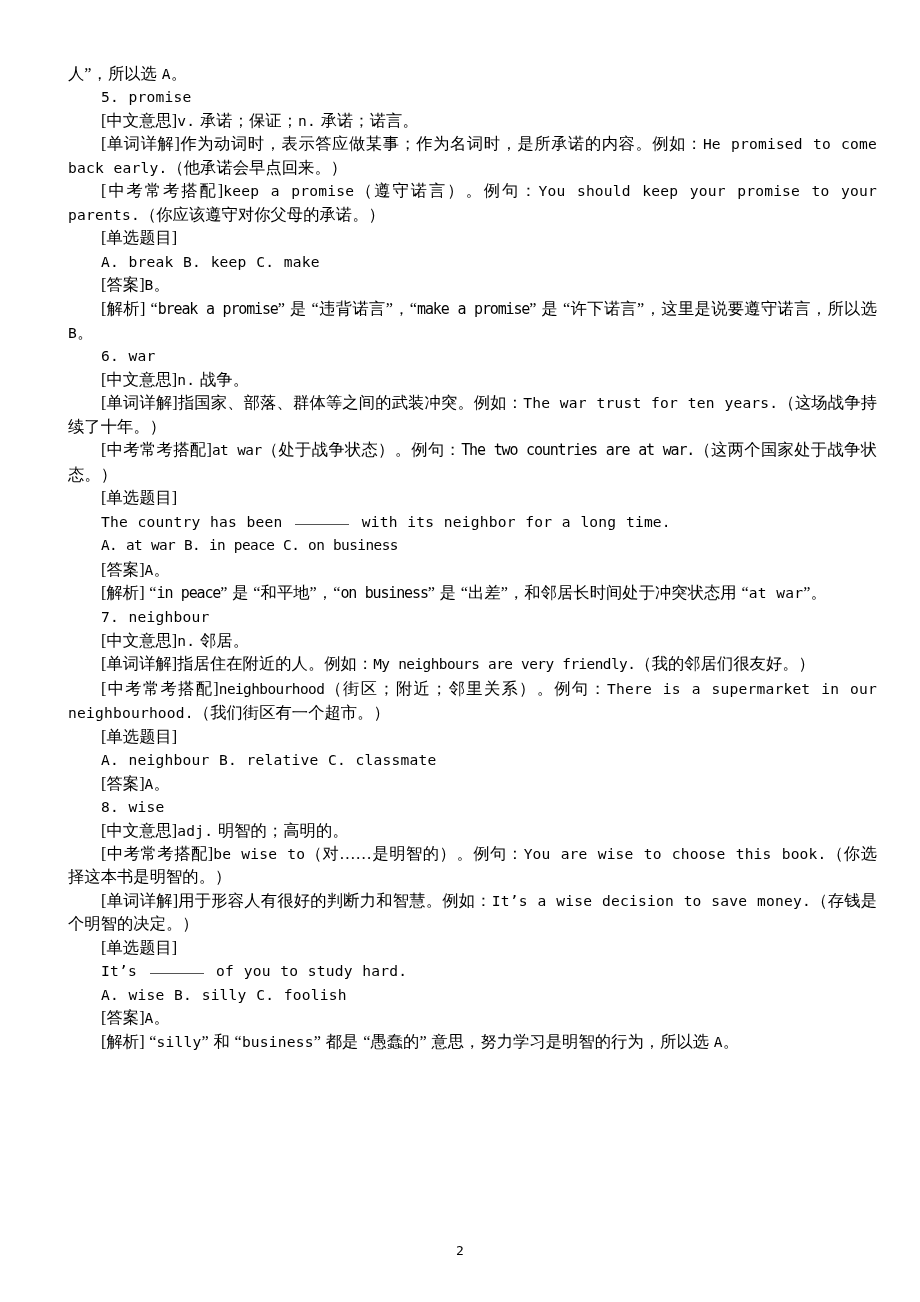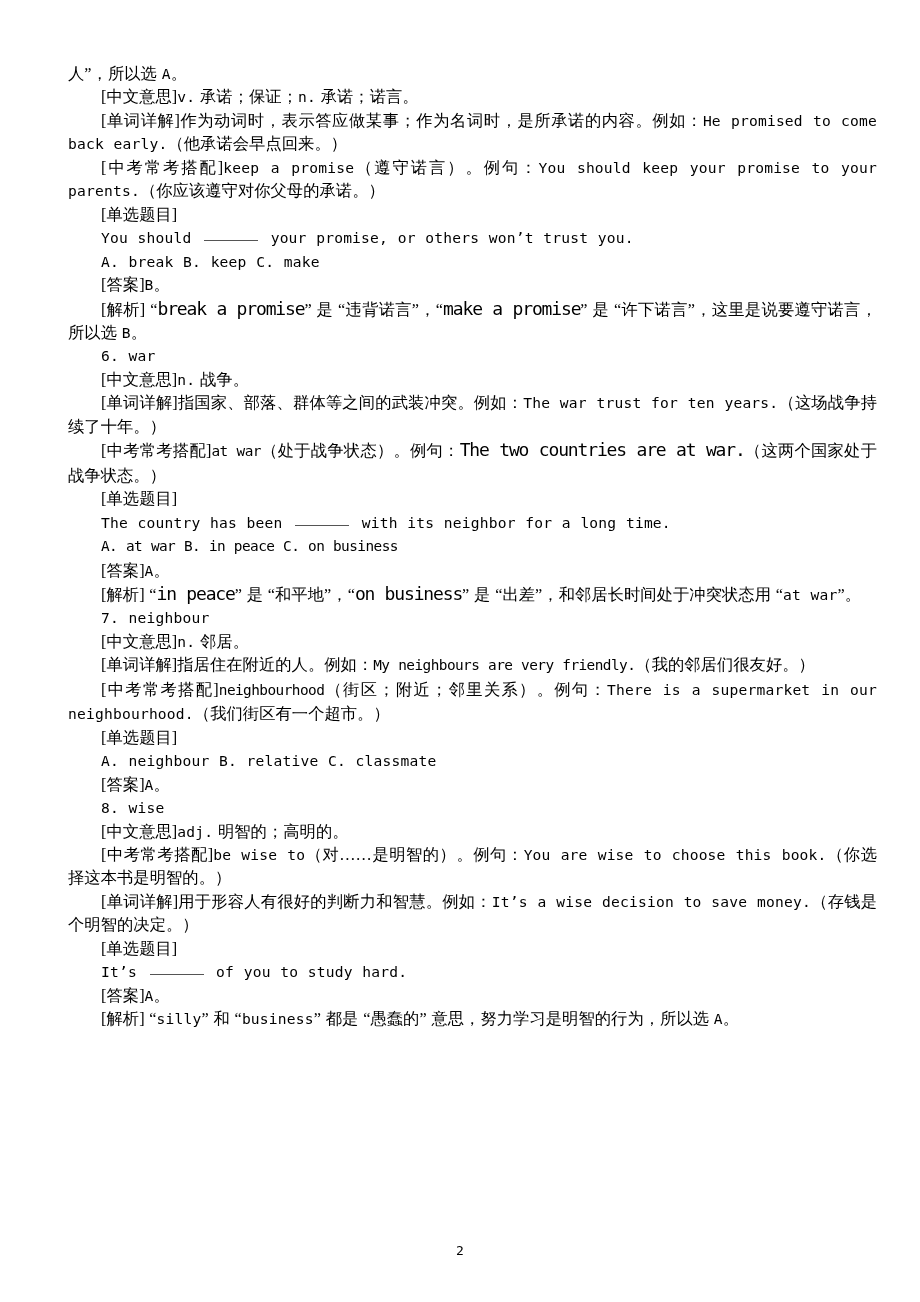--- a/index.html
+++ b/index.html
@@ -49,21 +49,21 @@
 
   
   .en {
     font-family: "DejaVu Sans Mono", "Liberation Mono", monospace;
     font-size: 14.6px;
     letter-spacing: 0.2px;
   }
   
   .en-tight {
     font-family: "DejaVu Sans Mono", "Liberation Mono", monospace;
-    font-size: 18px;
+    font-size: 15px;
     letter-spacing: -1.15px;
   }
   .en-semi {
     font-family: "DejaVu Sans Mono", "Liberation Mono", monospace;
     font-size: 14.4px;
     letter-spacing: -0.55px;
   }
 
   .blank {
     display: inline-block;
@@ -84,25 +84,25 @@
     font-size: 13px;
     color: #000;
   }
 </style>
 </head>
 <body>
 
 <div class="page">
   <div class="body-text" id="body-text">
       <p class="para no-indent"><span>人”，所以选 </span><span class="en">A</span><span>。</span></p>
+      <p class="para"><span class="en">5. promise</span></p>
       <p class="para"><span>[中文意思]</span><span class="en">v.</span><span> 承诺；保证；</span><span class="en">n.</span><span> 承诺；诺言。</span></p>
       <p class="para"><span>[单词详解]作为动词时，表示答应做某事；作为名词时，是所承诺的内容。例如：</span><span class="en">He promised to come back early.</span><span>（他承诺会早点回来。）</span></p>
       <p class="para"><span>[中考常考搭配]</span><span class="en">keep a promise</span><span>（遵守诺言）。例句：</span><span class="en">You should keep your promise to your parents.</span><span>（你应该遵守对你父母的承诺。）</span></p>
       <p class="para"><span>[单选题目]</span></p>
-      <p class="para"><span class="en">You should </span><span class="blank"></span><span class="en"> your promise, or others won’t trust you.</span></p>
       <p class="para"><span class="en">A. break  B. keep  C. make</span></p>
       <p class="para"><span>[答案]</span><span class="en">B</span><span>。</span></p>
       <p class="para"><span>[解析] “</span><span class="en-tight">break a promise</span><span>” 是 “违背诺言”，“</span><span class="en-tight">make a promise</span><span>” 是 “许下诺言”，这里是说要遵守诺言，所以选 </span><span class="en">B</span><span>。</span></p>
       <p class="para"><span class="en">6. war</span></p>
       <p class="para"><span>[中文意思]</span><span class="en">n.</span><span> 战争。</span></p>
       <p class="para"><span>[单词详解]指国家、部落、群体等之间的武装冲突。例如：</span><span class="en">The war trust for ten years.</span><span>（这场战争持续了十年。）</span></p>
       <p class="para"><span>[中考常考搭配]</span><span class="en-semi">at war</span><span>（处于战争状态）。例句：</span><span class="en-tight">The two countries are at war.</span><span>（这两个国家处于战争状态。）</span></p>
       <p class="para"><span>[单选题目]</span></p>
       <p class="para"><span class="en">The country has been </span><span class="blank"></span><span class="en"> with its neighbor for a long time.</span></p>
       <p class="para"><span class="en-semi">A. at war  B. in peace  C. on business</span></p>
@@ -114,18 +114,19 @@
       <p class="para"><span>[中考常考搭配]</span><span class="en-semi">neighbourhood</span><span>（街区；附近；邻里关系）。例句：</span><span class="en">There is a supermarket in our neighbourhood.</span><span>（我们街区有一个超市。）</span></p>
       <p class="para"><span>[单选题目]</span></p>
       <p class="para"><span class="en">A. neighbour  B. relative  C. classmate</span></p>
       <p class="para"><span>[答案]</span><span class="en">A</span><span>。</span></p>
       <p class="para"><span class="en">8. wise</span></p>
       <p class="para"><span>[中文意思]</span><span class="en">adj.</span><span> 明智的；高明的。</span></p>
       <p class="para"><span>[中考常考搭配]</span><span class="en">be wise to</span><span>（对……是明智的）。例句：</span><span class="en">You are wise to choose this book.</span><span>（你选择这本书是明智的。）</span></p>
       <p class="para"><span>[单词详解]用于形容人有很好的判断力和智慧。例如：</span><span class="en">It’s a wise decision to save money.</span><span>（存钱是个明智的决定。）</span></p>
       <p class="para"><span>[单选题目]</span></p>
       <p class="para"><span class="en">It’s </span><span class="blank"></span><span class="en"> of you to study hard.</span></p>
+      <p class="para"><span class="en">A. wise  B. silly  C. foolish</span></p>
       <p class="para"><span>[答案]</span><span class="en">A</span><span>。</span></p>
       <p class="para"><span>[解析] “</span><span class="en">silly</span><span>” 和 “</span><span class="en">business</span><span>” 都是 “愚蠢的” 意思，努力学习是明智的行为，所以选 </span><span class="en">A</span><span>。</span></p>
     </div>
 </div>
 
 <div class="page-number">2</div>
 
 </body></html>

